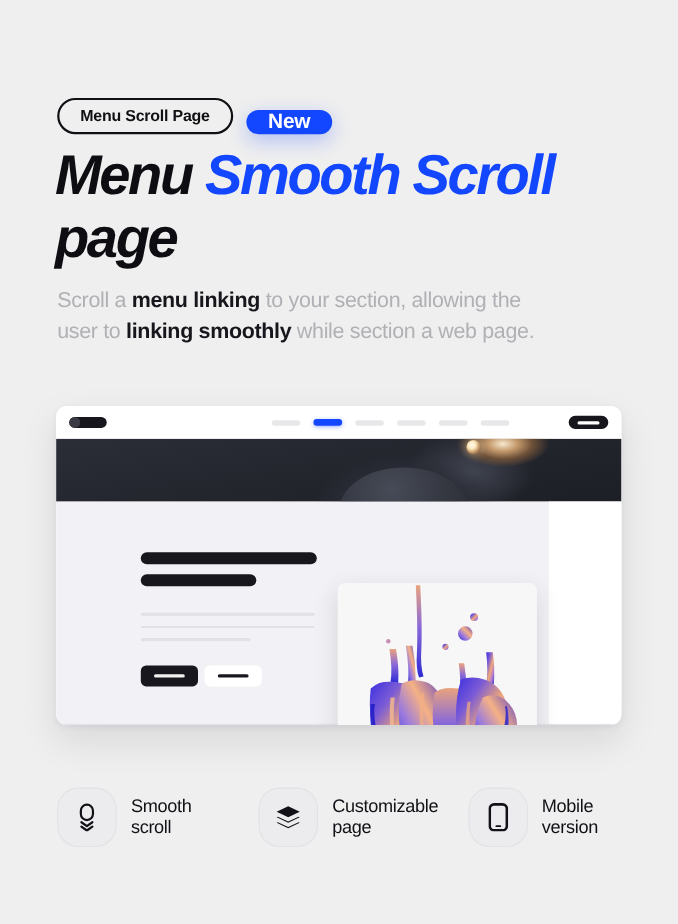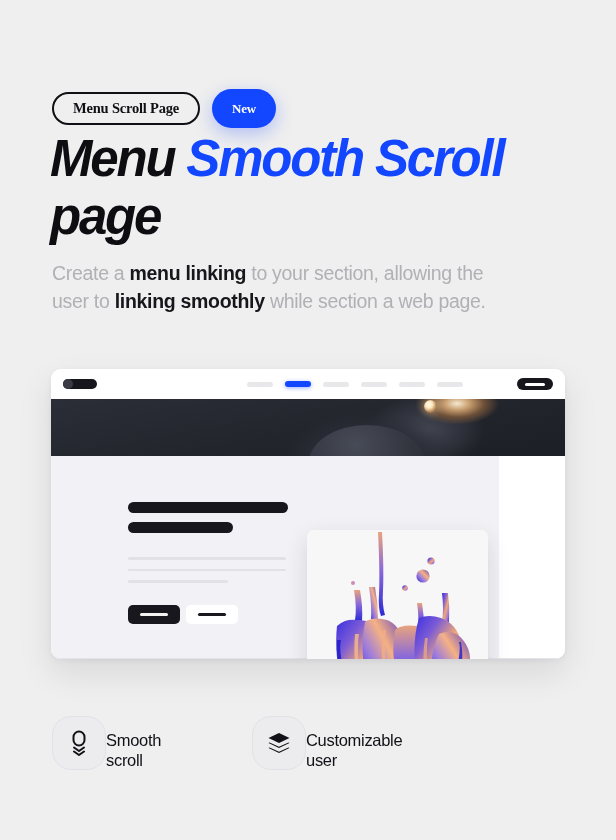--- a/index.html
+++ b/index.html
@@ -22,49 +22,48 @@
     height: 840px;
     background: #efefef;
   }
 
   
   .badges {
     position: absolute;
     left: 52px;
     top: 89px;
     display: flex;
-    align-items: center;
+    align-items: flex-end;
     gap: 12px;
-    font-family: Liberation Serif, serif;
   }
 
   .badge-outline {
     height: 33px;
     padding: 0 19px;
     border: 2.2px solid #101014;
     border-radius: 20px;
     display: flex;
     align-items: center;
     justify-content: center;
     font-size: 14.5px;
     font-weight: 700;
     letter-spacing: -0.2px;
     color: #101014;
     background: transparent;
     white-space: nowrap;
   }
 
   .badge-new {
-    height: 39px;
+    height: 22px;
     padding: 0 20px;
     border-radius: 20px;
     display: flex;
     align-items: center;
     justify-content: center;
-    font-size: 13px;
+    font-size: 19px;
     font-weight: 700;
     letter-spacing: -0.2px;
     color: #ffffff;
     background: #1346ff;
     box-shadow: 0 6px 18px rgba(19,70,255,0.28);
     white-space: nowrap;
   }
 
   
   .headline {
@@ -303,21 +302,22 @@
   .features {
     position: absolute;
     left: 52px;
     top: 716px;
     width: 520px;
     display: flex;
     align-items: center;
   }
   .feature {
     display: flex;
-    align-items: flex-end;
+    align-items: center;
+    gap: 13px;
   }
   .feature.f1 { width: 200px; }
   .feature.f2 { width: 208px; }
   .feature.f3 { width: 160px; }
 
   .feat-icon {
     width: 54px;
     height: 54px;
     flex: 0 0 54px;
     border-radius: 19px;
@@ -343,21 +343,21 @@
 
 <div class="page">
 
   <div class="badges">
     <div class="badge-outline">Menu Scroll Page</div>
     <div class="badge-new">New</div>
   </div>
 
   <h1 class="headline"><span>Menu </span><span class="accent">Smooth Scroll</span><span> page</span></h1>
 
-  <p class="lede"><span>Create a </span><span class="strong">menu linking</span><span> to your section, allowing the user to </span><span class="strong">linking smoothly</span><span> while section a web page.</span></p>
+  <p class="lede"><span>Scroll a </span><span class="strong">menu linking</span><span> to your section, allowing the user to </span><span class="strong">linking smoothly</span><span> while section a web page.</span></p>
 
   <div class="mockup">
 
     <div class="mock-nav">
       <div class="mock-logo"></div>
       <div class="mock-navlinks">
         <div class="mock-navlink"></div>
         <div class="mock-navlink active"></div>
         <div class="mock-navlink"></div>
         <div class="mock-navlink"></div>
@@ -461,19 +461,29 @@
 
     <div class="feature f2">
       <div class="feat-icon">
         <svg width="24" height="22" viewBox="0 0 24 22" fill="none">
           <path d="M12 1 L22.5 6 L12 11 L1.5 6 Z" fill="#111117"></path>
           <path d="M2.6 10.4 L12 14.8 L21.4 10.4 L22.5 11 L12 16 L1.5 11 Z" fill="#111117"></path>
           <path d="M2.6 15.4 L12 19.8 L21.4 15.4 L22.5 16 L12 21 L1.5 16 Z" fill="#111117"></path>
         </svg>
       </div>
       <div class="feat-label">Customizable
-user</div>
-    </div>
-
+page</div>
+    </div>
+
+    <div class="feature f3">
+      <div class="feat-icon">
+        <svg width="18" height="26" viewBox="0 0 18 26" fill="none">
+          <rect x="1.2" y="1.2" width="15.6" height="23.6" rx="4" stroke="#111117" stroke-width="2.4"></rect>
+          <rect x="6.4" y="20.2" width="5.2" height="1.7" rx="0.85" fill="#111117"></rect>
+        </svg>
+      </div>
+      <div class="feat-label">Mobile
+version</div>
+    </div>
 
   </div>
 
 </div>
 
 </body></html>

